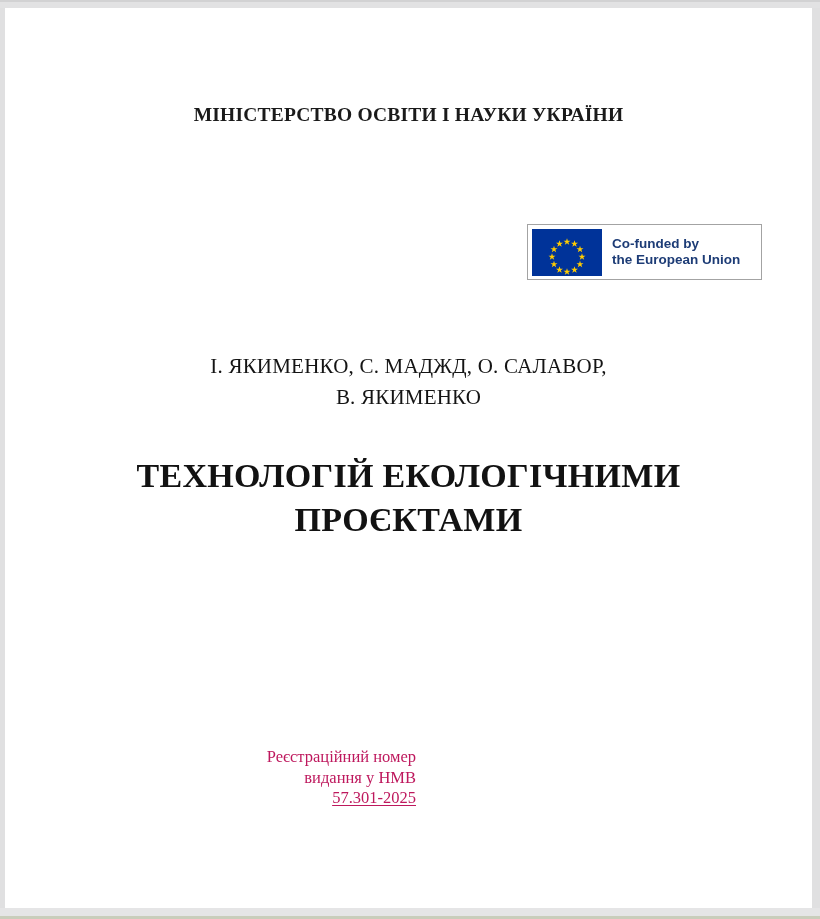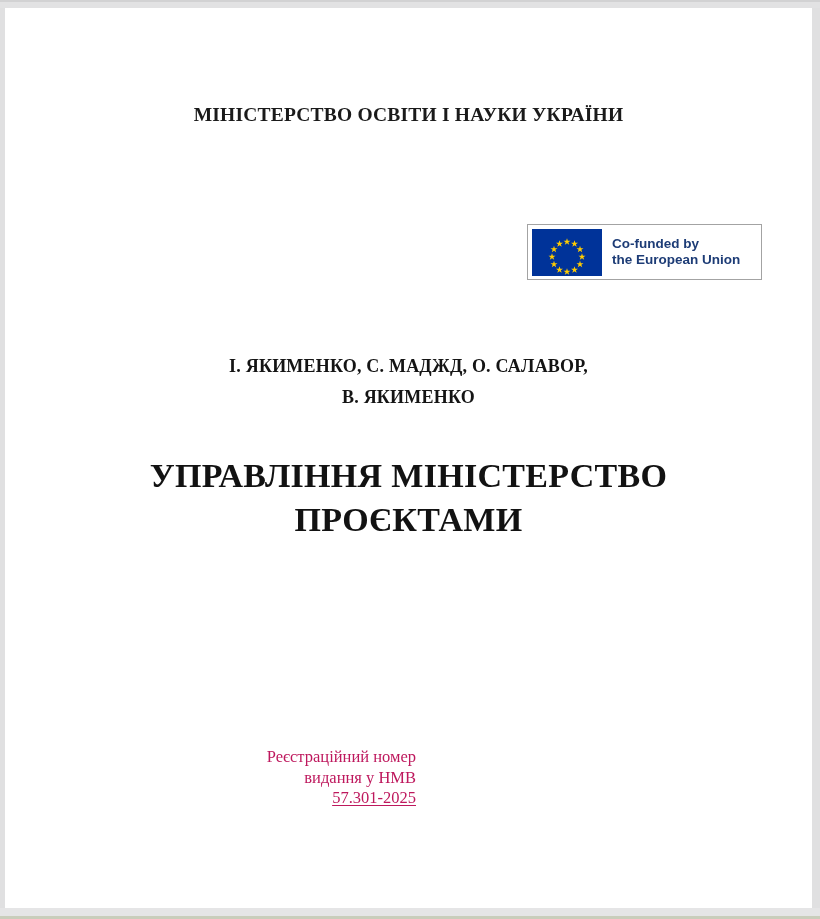--- a/index.html
+++ b/index.html
@@ -127,22 +127,22 @@
   
   .doc-authors {
     position: absolute;
     left: 0;
     top: 343px;
     width: 807px;
     text-align: center;
   }
   .doc-authors .aline {
     font-family: "Liberation Serif", serif;
-    font-weight: bold;
-    font-size: 18px;
+    font-weight: normal;
+    font-size: 21px;
     line-height: 31px;
     letter-spacing: 0.2px;
     color: #141414;
     white-space: nowrap;
   }
 
   
   .doc-title {
     position: absolute;
     left: 0;
@@ -223,21 +223,21 @@
         <div>the European Union</div>
       </div>
     </div>
 
     <div class="doc-authors">
       <div class="aline">І. ЯКИМЕНКО, С. МАДЖД, О. САЛАВОР,</div>
       <div class="aline">В. ЯКИМЕНКО</div>
     </div>
 
     <div class="doc-title">
-      <div class="tline">УПРАВЛІННЯ МІНІСТЕРСТВО</div>
+      <div class="tline">ТЕХНОЛОГІЙ ЕКОЛОГІЧНИМИ</div>
       <div class="tline">ПРОЄКТАМИ</div>
     </div>
 
     <div class="doc-registration">
       <div class="rline">Реєстраційний номер</div>
       <div class="rline">видання у НМВ</div>
       <div class="rline underlined">57.301-2025</div>
     </div>
 
   </div>

